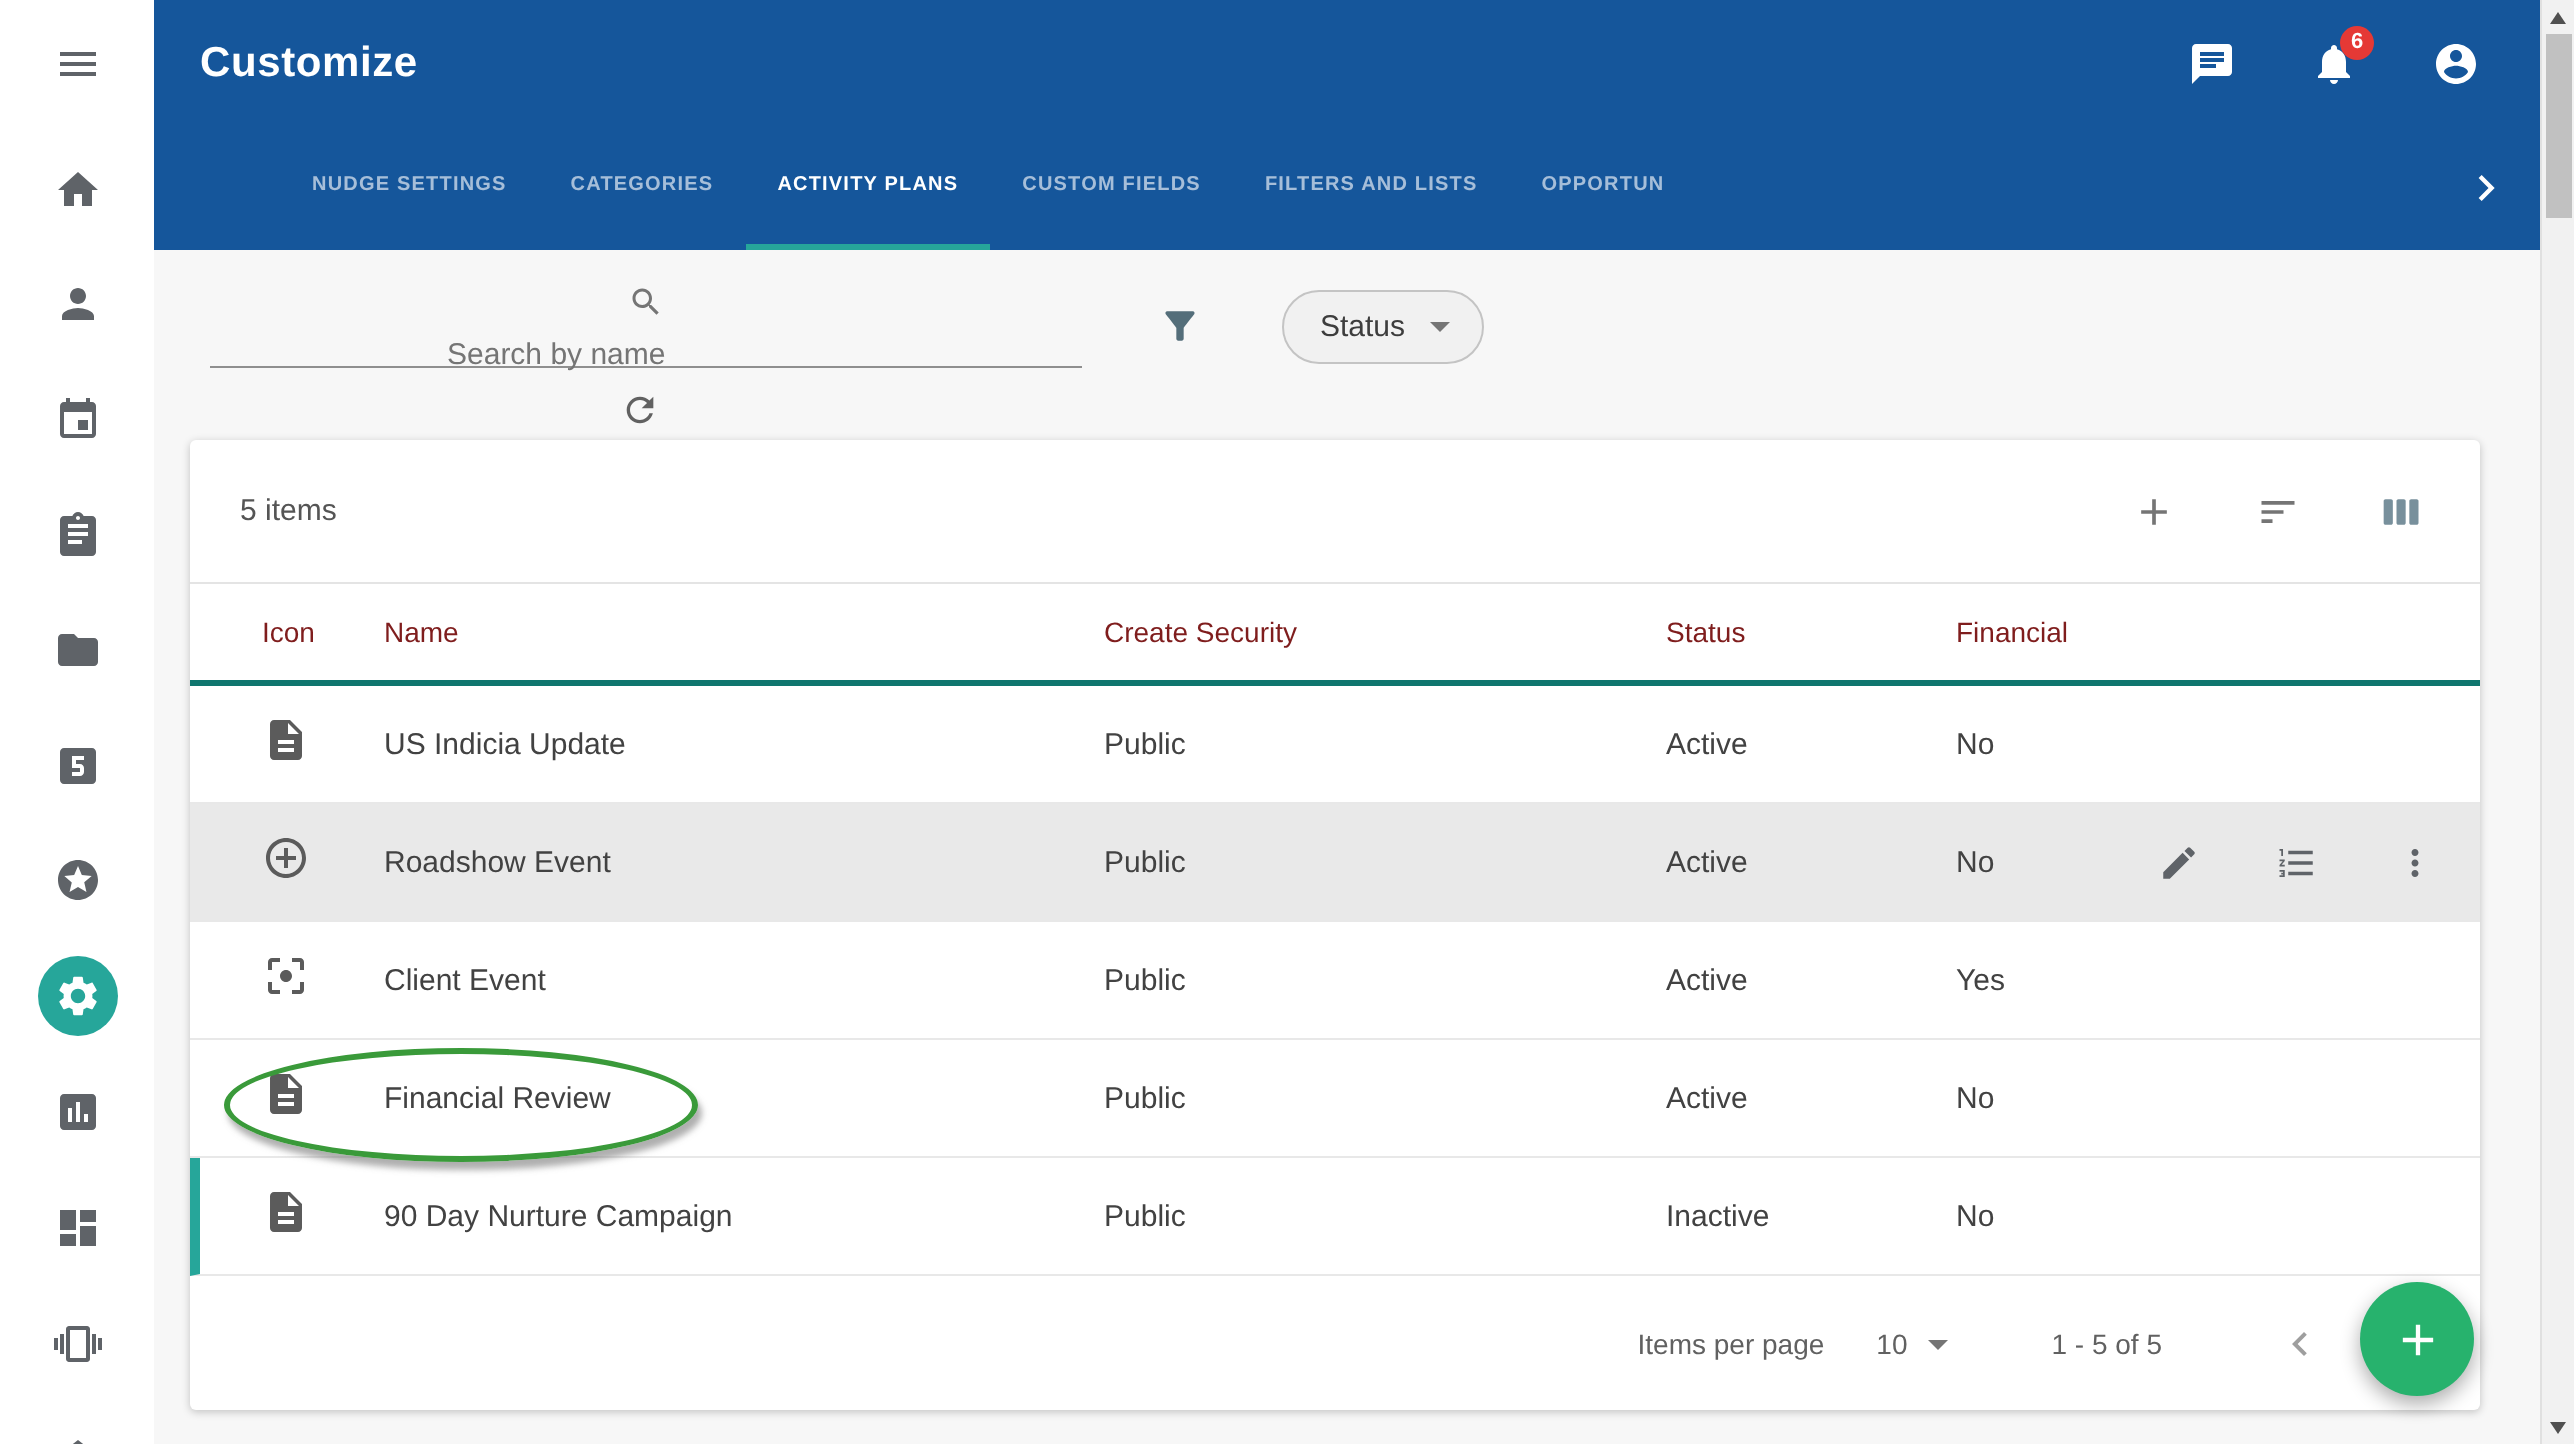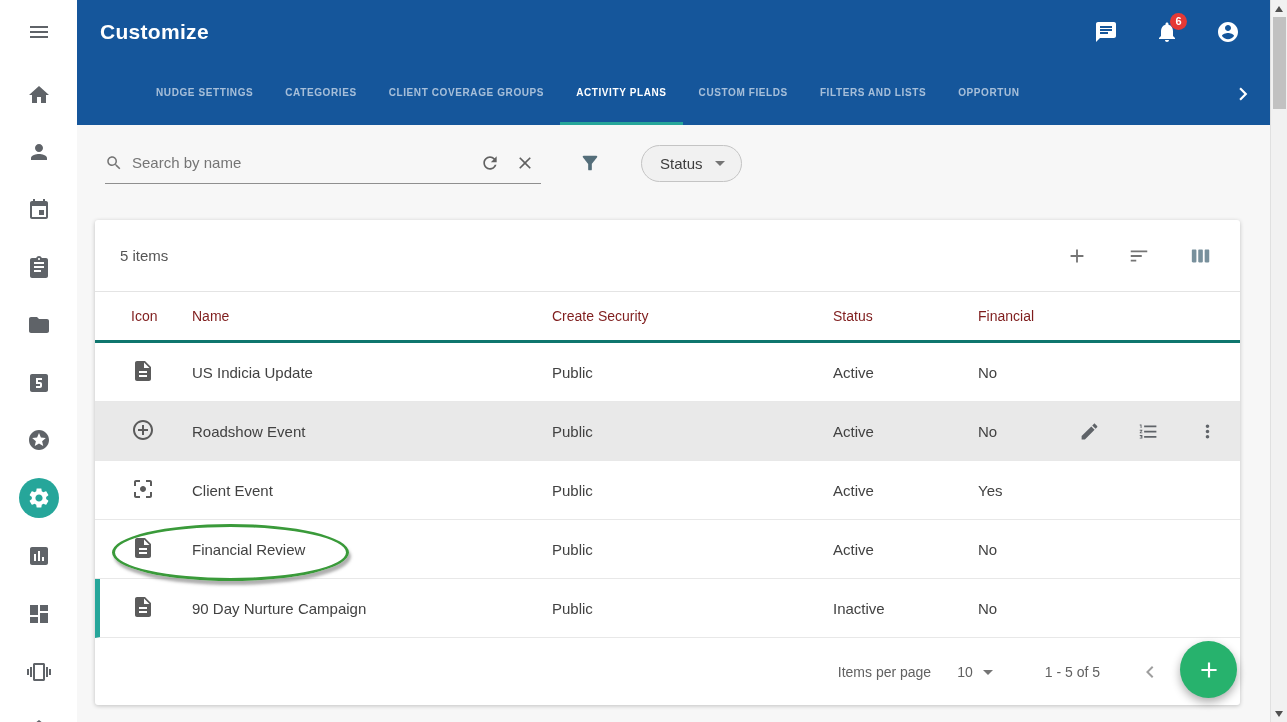--- a/index.html
+++ b/index.html
@@ -32,21 +32,21 @@
          letter-spacing:.6px; color:rgba(255,255,255,.62); cursor:pointer; white-space:nowrap;
          border-bottom:3px solid transparent; }
   .tab.active { color:#fff; border-bottom-color:var(--accent-teal,#26a69a); }
   .tabs-more { position:absolute; right:14px; bottom:18px; width:26px; height:26px; color:#fff; cursor:pointer; }
   .tabs-more svg { width:26px; height:26px; }
 
   
   .filterbar { position:absolute; left:77px; top:125px; width:1193px; height:76px;
                display:flex; align-items:center; }
   .searchbox { margin-left:28px; width:436px; height:42px; display:flex; align-items:center; gap:9px;
-               border-bottom:1px solid #8f8f8f; }
+               border-bottom:1px solid #8f8f8f;flex-direction:column; }
   .searchbox svg { flex:0 0 auto; }
   .search-glass { width:18px; height:18px; color:#757575; }
   .search-input { flex:1; border:none; outline:none; background:transparent; font-size:15px;
                   color:#616161; font-family:"Liberation Sans", sans-serif; }
   .search-input::placeholder { color:#757575; opacity:1; }
   .search-btn { width:20px; height:20px; color:#616161; cursor:pointer; margin-right:6px; }
   .filter-funnel { margin-left:38px; width:22px; height:22px; color:#546e7a; cursor:pointer; }
   .filter-funnel svg { width:22px; height:22px; }
   .status-chip { margin-left:40px; height:37px; padding:0 16px 0 18px; border-radius:19px;
                  background:#f1f1f1; border:1px solid #c4c4c4; display:flex; align-items:center; gap:12px;
@@ -75,21 +75,21 @@
   .ricon svg { width:24px; height:24px; }
   .row-actions { position:absolute; right:22px; top:0; height:100%; display:flex; align-items:center; gap:38px; }
   .ra-icon { width:21px; height:21px; color:#5f6368; cursor:pointer; }
   .ra-icon svg { width:21px; height:21px; }
 
   .pagination { position:absolute; left:0; right:0; bottom:0; height:66px; display:flex;
                 align-items:center; justify-content:flex-end; padding-right:78px; gap:0;
                 color:#616161; font-size:14px; }
   .pg-label { margin-right:26px; }
   .pg-size { display:flex; align-items:center; gap:10px; cursor:pointer; margin-right:52px; }
-  .pg-range { margin-right:38px; }
+  .pg-range { margin-right:57px; }
   .pg-prev { width:24px; height:24px; color:#9e9e9e; cursor:pointer; }
   .pg-prev svg { width:24px; height:24px; }
 
   
   .fab { position:absolute; left:1180px; top:641px; width:57px; height:57px; border-radius:50%;
          background:var(--fab-green,#27b26d); color:#fff; display:flex; align-items:center; justify-content:center;
          box-shadow:0 4px 10px rgba(0,0,0,.33); cursor:pointer; z-index:20; }
   .fab svg { width:26px; height:26px; }
 
   
@@ -201,21 +201,20 @@
         <div class="topbar-btn">
           <svg viewBox="0 0 24 24" fill="currentColor">
               <path d="M12 2C6.48 2 2 6.48 2 12s4.48 10 10 10 10-4.48 10-10S17.52 2 12 2zm0 3c1.66 0 3 1.34 3 3s-1.34 3-3 3-3-1.34-3-3 1.34-3 3-3zm0 14.2c-2.5 0-4.71-1.28-6-3.22.03-1.99 4-3.08 6-3.08 1.99 0 5.97 1.09 6 3.08-1.29 1.94-3.5 3.22-6 3.22z"></path>
             </svg>
         </div>
       </div>
     </div>
     <nav class="tabs">
       <div class="tab">NUDGE SETTINGS</div>
       <div class="tab">CATEGORIES</div>
-      <div class="tab">CLIENT COVERAGE GROUPS</div>
       <div class="tab active">ACTIVITY PLANS</div>
       <div class="tab">CUSTOM FIELDS</div>
       <div class="tab">FILTERS AND LISTS</div>
       <div class="tab">OPPORTUN</div>
     </nav>
     <div class="tabs-more">
       <svg viewBox="0 0 24 24" fill="currentColor">
           <path d="M8.59 16.59L10 18l6-6-6-6-1.41 1.41L13.17 12z"></path>
         </svg>
     </div>

